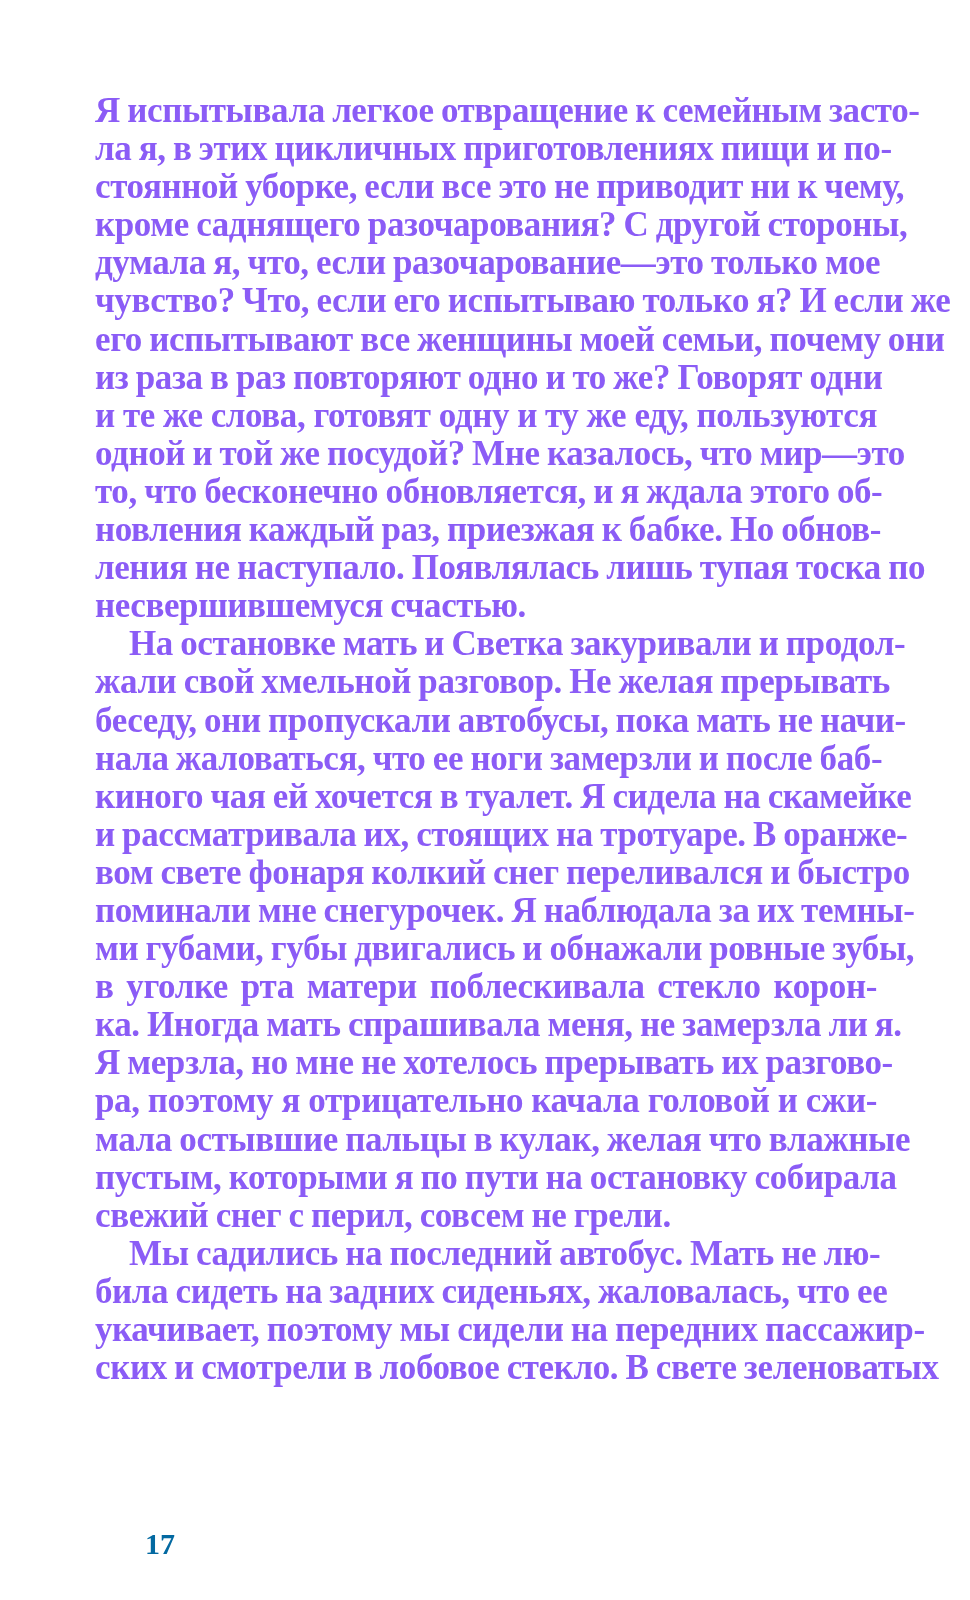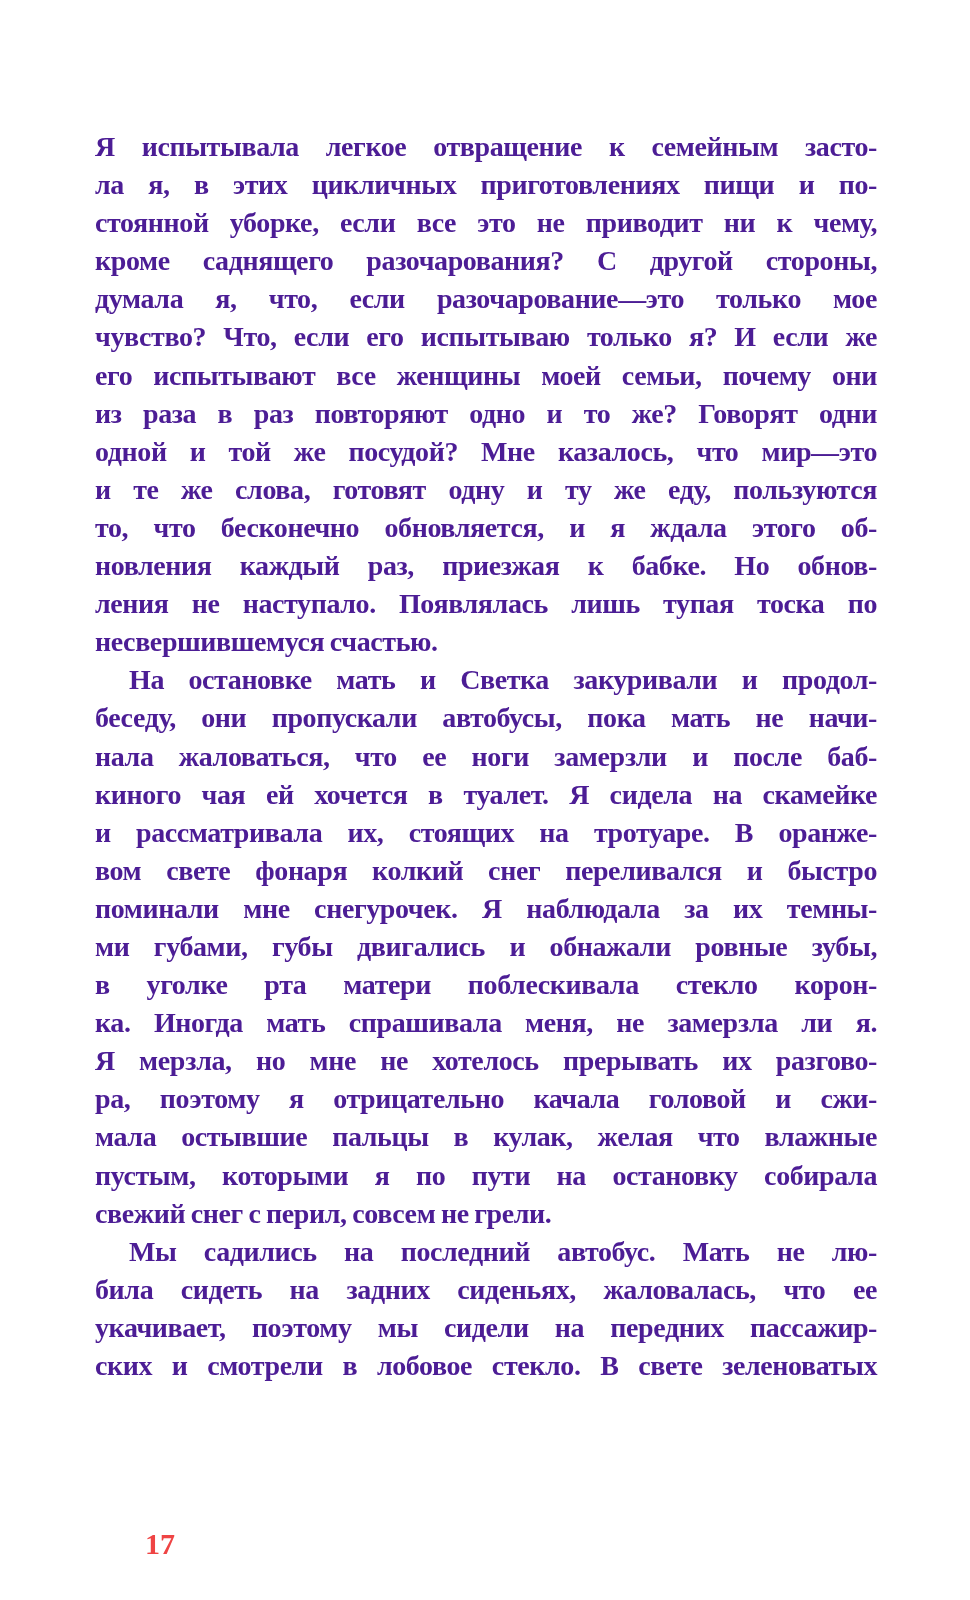--- a/index.html
+++ b/index.html
@@ -1,56 +1,57 @@
 <!DOCTYPE html>
 <html><head>
 <meta charset="utf-8">
 <style>
   html, body { margin: 0; padding: 0; background: #ffffff; }
   body { width: 970px; height: 1600px; position: relative; overflow: hidden; }
   .page {
     position: absolute; left: 95px; top: 92px; width: 782px;
     font-family: "Liberation Serif", "DejaVu Serif", serif;
-    font-weight: bold; color: #4c1d95; font-size: 28px; margin-top: 36px;
+    font-weight: bold; color: #8b5cf6; font-size: 35px;
   }
   .line {
     height: 38.1px; line-height: 38.1px; white-space: nowrap;
     text-align: justify; text-align-last: justify;
     letter-spacing: -0.4px; word-spacing: -1px;
   }
   .line.last { text-align-last: left; }
   .line.indent { padding-left: 34px; }
   .page-number {
     position: absolute; left: 145px; top: 1527px;
     font-family: "Liberation Serif", "DejaVu Serif", serif;
-    font-weight: bold; font-size: 30px; color: #ef4444;
+    font-weight: bold; font-size: 30px; color: #0369a1;
   }
 </style>
 </head>
 <body>
 
 <div class="page">
   <div>
     <div class="line">Я испытывала легкое отвращение к семейным засто-</div>
     <div class="line">ла я, в этих цикличных приготовлениях пищи и по-</div>
     <div class="line">стоянной уборке, если все это не приводит ни к чему,</div>
     <div class="line">кроме саднящего разочарования? С другой стороны,</div>
     <div class="line">думала я, что, если разочарование—это только мое</div>
     <div class="line">чувство? Что, если его испытываю только я? И если же</div>
     <div class="line">его испытывают все женщины моей семьи, почему они</div>
     <div class="line">из раза в раз повторяют одно и то же? Говорят одни</div>
+    <div class="line">и те же слова, готовят одну и ту же еду, пользуются</div>
     <div class="line">одной и той же посудой? Мне казалось, что мир—это</div>
-    <div class="line">и те же слова, готовят одну и ту же еду, пользуются</div>
     <div class="line">то, что бесконечно обновляется, и я ждала этого об-</div>
     <div class="line">новления каждый раз, приезжая к бабке. Но обнов-</div>
     <div class="line">ления не наступало. Появлялась лишь тупая тоска по</div>
     <div class="line last">несвершившемуся счастью.</div>
   </div>
   <div>
     <div class="line indent">На остановке мать и Светка закуривали и продол-</div>
+    <div class="line">жали свой хмельной разговор. Не желая прерывать</div>
     <div class="line">беседу, они пропускали автобусы, пока мать не начи-</div>
     <div class="line">нала жаловаться, что ее ноги замерзли и после баб-</div>
     <div class="line">киного чая ей хочется в туалет. Я сидела на скамейке</div>
     <div class="line">и рассматривала их, стоящих на тротуаре. В оранже-</div>
     <div class="line">вом свете фонаря колкий снег переливался и быстро</div>
     <div class="line">поминали мне снегурочек. Я наблюдала за их темны-</div>
     <div class="line">ми губами, губы двигались и обнажали ровные зубы,</div>
     <div class="line">в уголке рта матери поблескивала стекло корон-</div>
     <div class="line">ка. Иногда мать спрашивала меня, не замерзла ли я.</div>
     <div class="line">Я мерзла, но мне не хотелось прерывать их разгово-</div>

